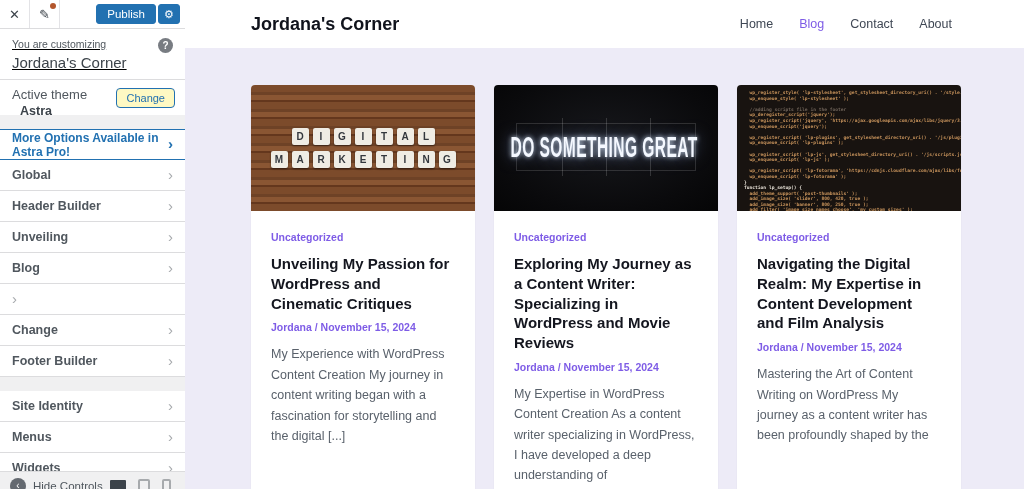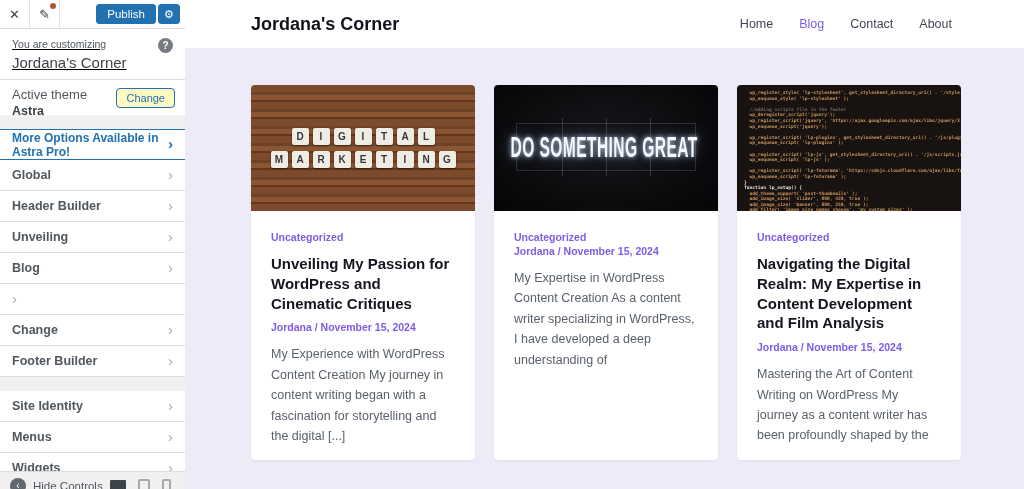--- a/index.html
+++ b/index.html
@@ -16,21 +16,21 @@
   .publish-btn { margin:4px 2px 4px 0; background:#2271b1; color:#fff; border:1px solid #2271b1; border-radius:3px; font-size:11.5px; padding:0 10px; cursor:pointer; font-family:inherit; }
   .publish-gear { margin:4px 5px 4px 0; width:22px; background:#2271b1; color:#fff; border:1px solid #2271b1; border-radius:3px; font-size:11px; cursor:pointer; }
 
   .cz-info { background:#fff; padding:9px 12px 8px; position:relative;text-decoration:underline; }
   .cz-info .small-label { font-size:10.5px; color:#50575e; }
   .cz-info .site-name { font-size:15px; color:#3c434a; margin-top:4px; }
   .help-badge { position:absolute; right:12px; top:9px; width:15px; height:15px; border-radius:50%; background:#787c82; color:#fff; font-size:10px; font-weight:bold; display:flex; align-items:center; justify-content:center; cursor:pointer; }
 
   .cz-theme { background:#fff; border-top:1px solid #dcdcde; padding:7px 12px; position:relative; height:36px; }
   .cz-theme .small-label { font-size:13px; color:#50575e; }
-  .cz-theme .theme-name { font-size:12.5px; font-weight:bold; color:#3c434a; margin-top:2px; }
+  .cz-theme .theme-name { font-size:12.5px; font-weight:bold; color:#3c434a; margin-top:2px;margin-left:8px; }
   .change-btn { position:absolute; right:10px; top:50%; transform:translateY(-50%); background:#fef9c3; color:#2271b1; border:1px solid #2271b1; border-radius:4px; font-size:11px; padding:3px 9px; cursor:pointer; font-family:inherit;text-align:center; }
 
   .cz-gap { height:14px; background:#f0f0f1; }
 
   .cz-row { height:31px; background:#fff; border-bottom:1px solid #dcdcde; display:flex; align-items:center; padding:12px 12px; cursor:pointer; }
   .cz-row .lbl { flex:1; font-size:12.5px; font-weight:600; color:#50575e; }
   .cz-row .chev { color:#a7aaad; font-size:15px; line-height:1; margin-top:-2px; }
   .cz-row.promo { border-top:1px solid #2271b1; border-bottom:1px solid #2271b1; }
   .cz-row.promo .lbl { color:#2271b1; font-size:12px; }
   .cz-row.promo .chev { color:#2271b1; font-weight:bold; }
@@ -234,20 +234,21 @@
         <div class="thumb img-neon">
           <span class="neon-frame">
               <i style="left:25%"></i>
               <i style="left:50%"></i>
               <i style="left:75%"></i>
             </span>
           <span class="neon-text">DO SOMETHING GREAT</span>
         </div>
         <div class="card-body">
           <span class="cat-link">Uncategorized</span>
+          <h2 class="post-title">Exploring My Journey as a Content Writer: Specializing in WordPress and Movie Reviews</h2>
           <div class="post-meta">Jordana / November 15, 2024</div>
           <p class="post-excerpt">My Expertise in WordPress Content Creation As a content writer specializing in WordPress, I have developed a deep understanding of</p>
         </div>
       </article>
 
       <article class="card">
         <div class="thumb img-code">
             <div class="ln">  wp_register_style( 'lp-stylesheet', get_stylesheet_directory_uri() . '/style.css', array(), null );</div>
             <div class="ln">  wp_enqueue_style( 'lp-stylesheet' );</div>
             <div class="ln"> </div>

